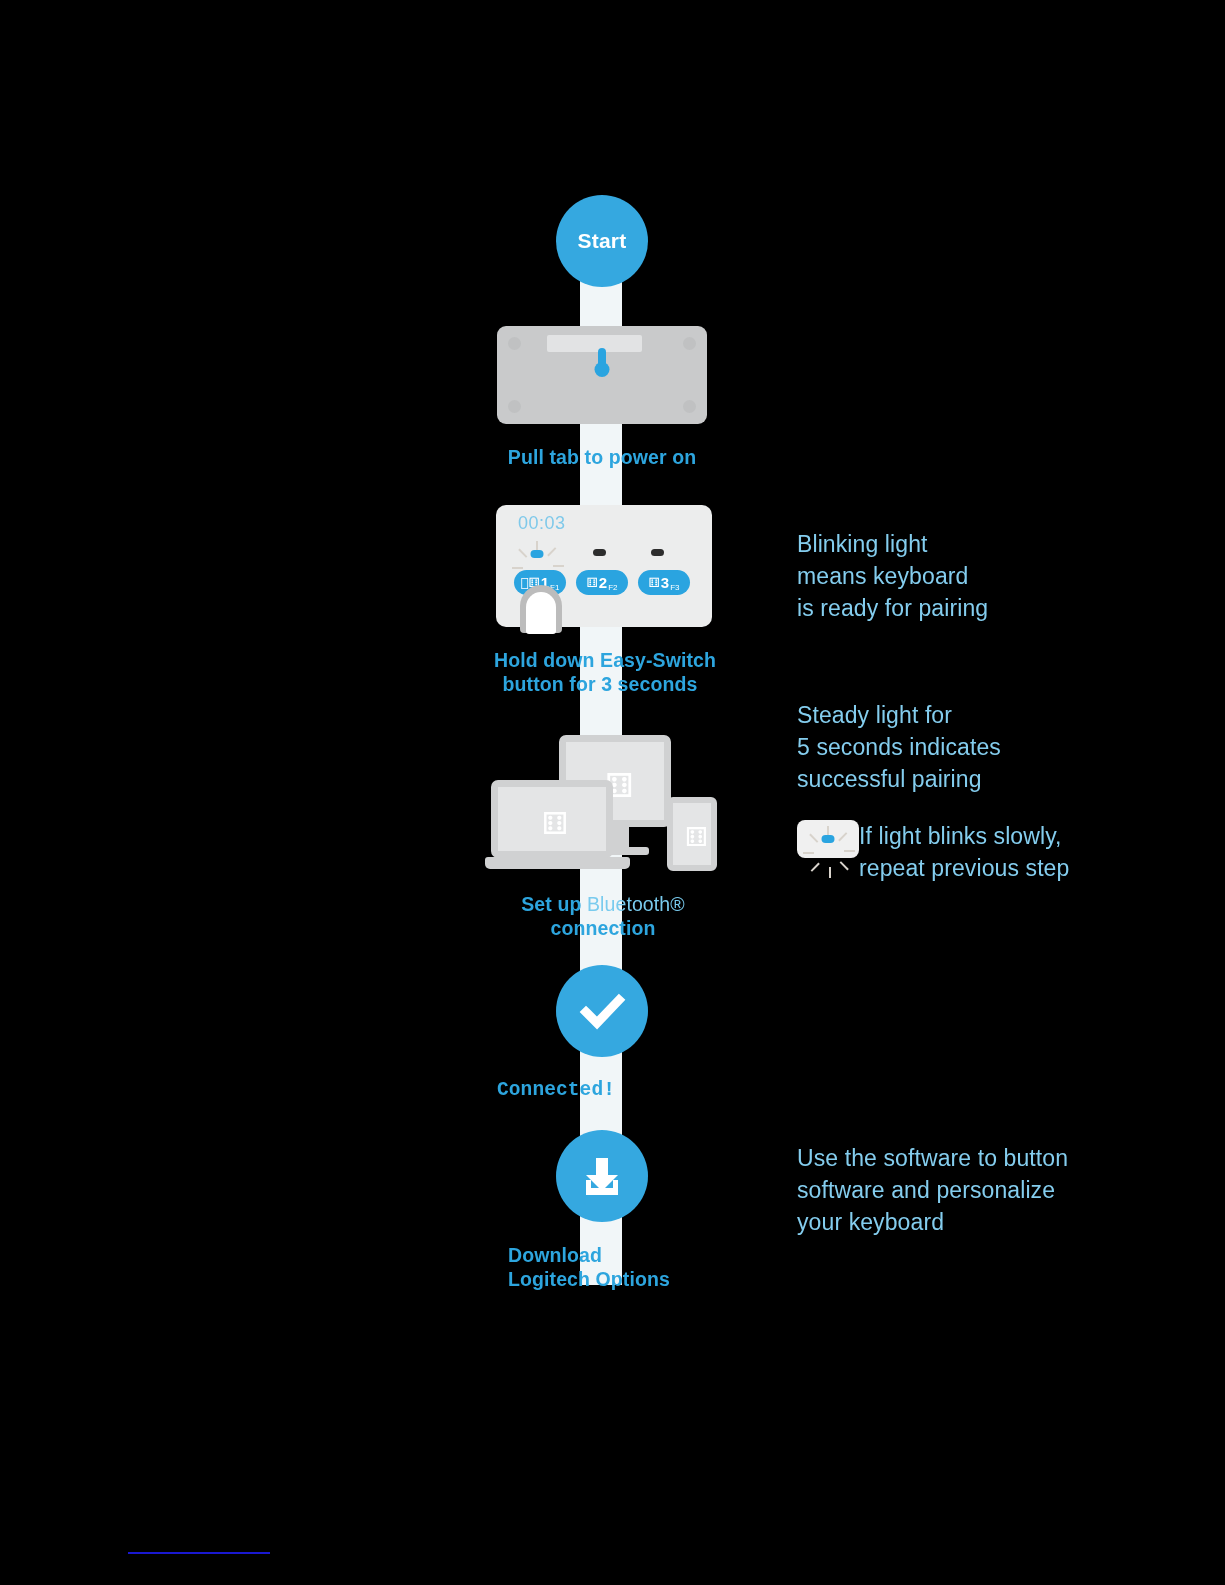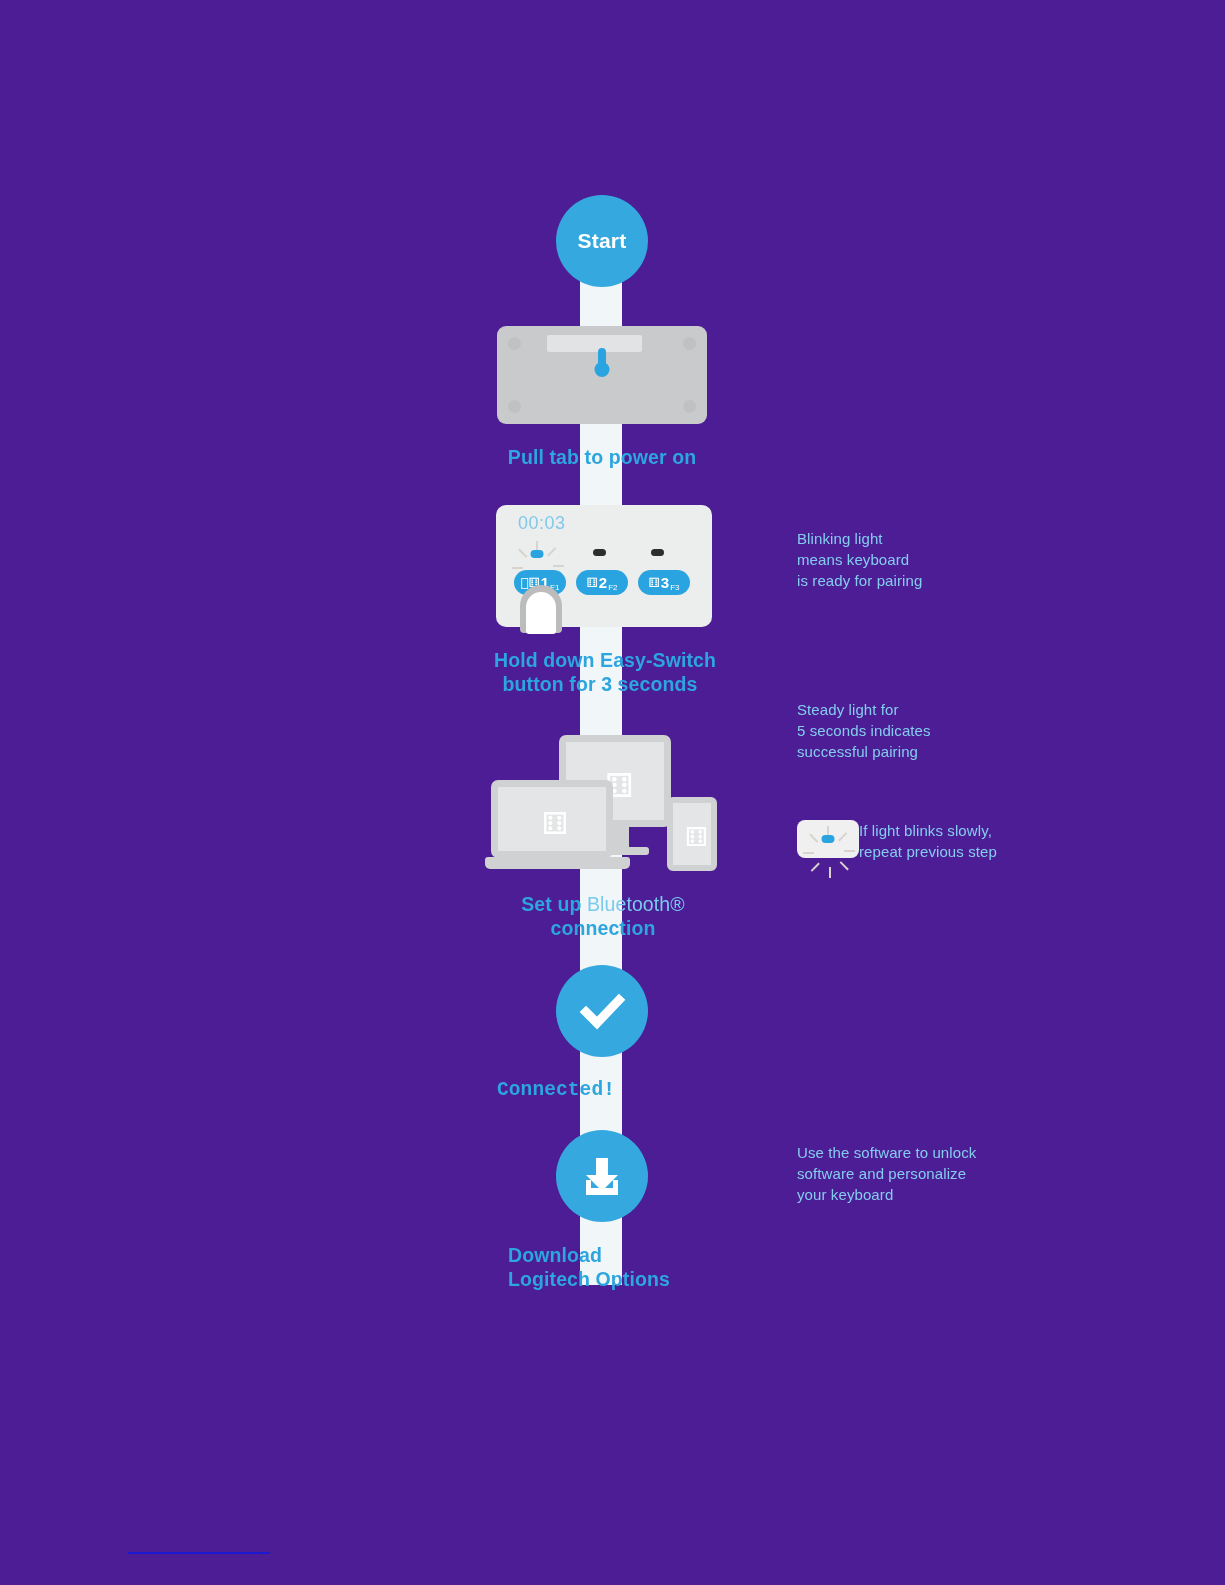--- a/index.html
+++ b/index.html
@@ -7,21 +7,21 @@
     width: 1225px;
     height: 1585px;
     background: #ffffff;
     font-family: "Liberation Sans", sans-serif;
     overflow: hidden;
   }
   #page {
     position: relative;
     width: 1225px;
     height: 1585px;
-    background: #4c1d95;
+    background: #000000;
   }
 
   
   .connector {
     position: absolute;
     left: 580px;
     top: 255px;
     width: 42px;
     height: 1030px;
     background: #f1f6f8;
@@ -51,21 +51,21 @@
     font-weight: bold;
     text-align: center;
     line-height: 1.22;
     letter-spacing: .1px;
   }
   .caption .soft { color: #79cbee; font-weight: normal; }
 
   
   .note {
     color: #84cdee;
-    font-size: 15px;
+    font-size: 23px;
     line-height: 1.4;
     letter-spacing: .1px;
   }
 
   
   .kbd {
     position: relative;
     width: 210px; height: 98px;
     background: #c9cacb;
     border-radius: 9px;
@@ -389,20 +389,20 @@
         <rect x="37" y="30" width="5" height="15" fill="#ffffff"></rect>
       </svg>
     </div>
     <div class="caption" style="width:92px; margin-top:22px; white-space:nowrap; margin-left:-48px;">
       <div>Download</div>
       <div>Logitech Options</div>
     </div>
   </div>
 
   <div class="step note" style="left:797px; top:1142px;">
-    <div>Use the software to unlock</div>
+    <div>Use the software to button</div>
     <div>software and personalize</div>
     <div>your keyboard</div>
   </div>
 
   <div class="footer-link"></div>
 
 </div>
 
 </body></html>

